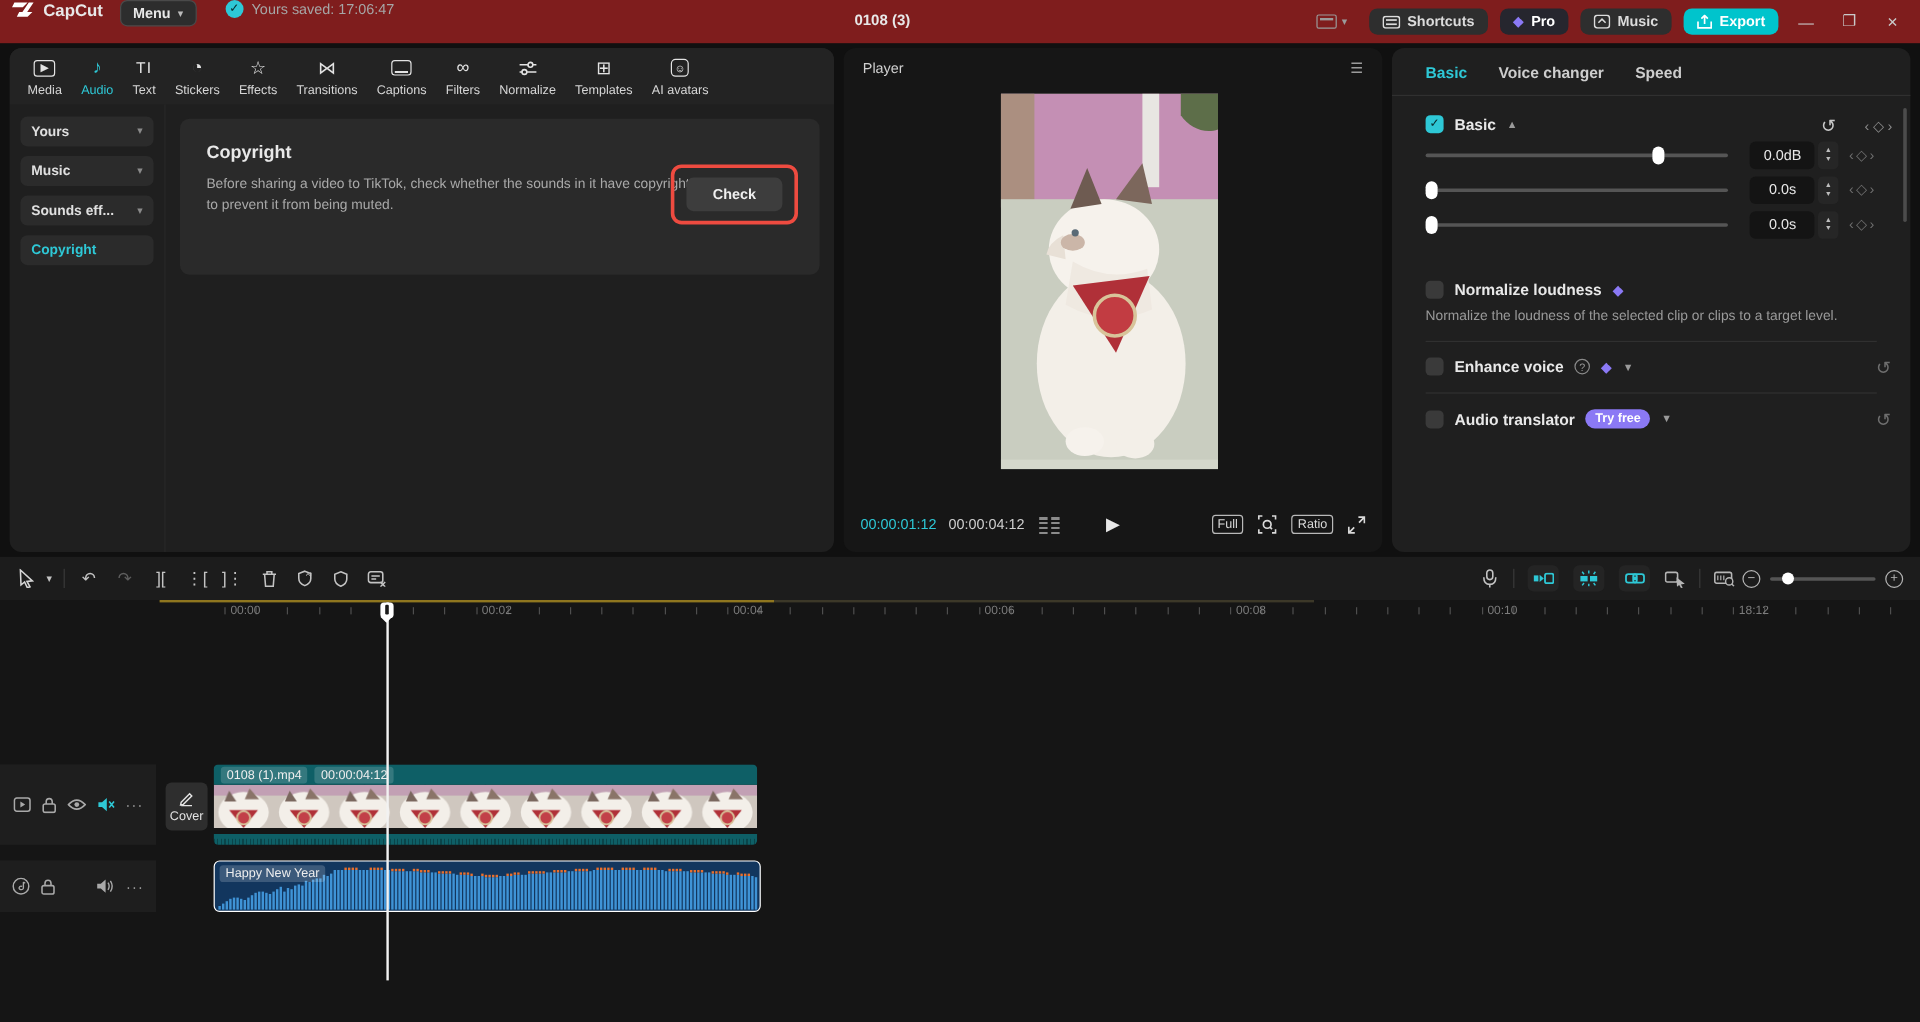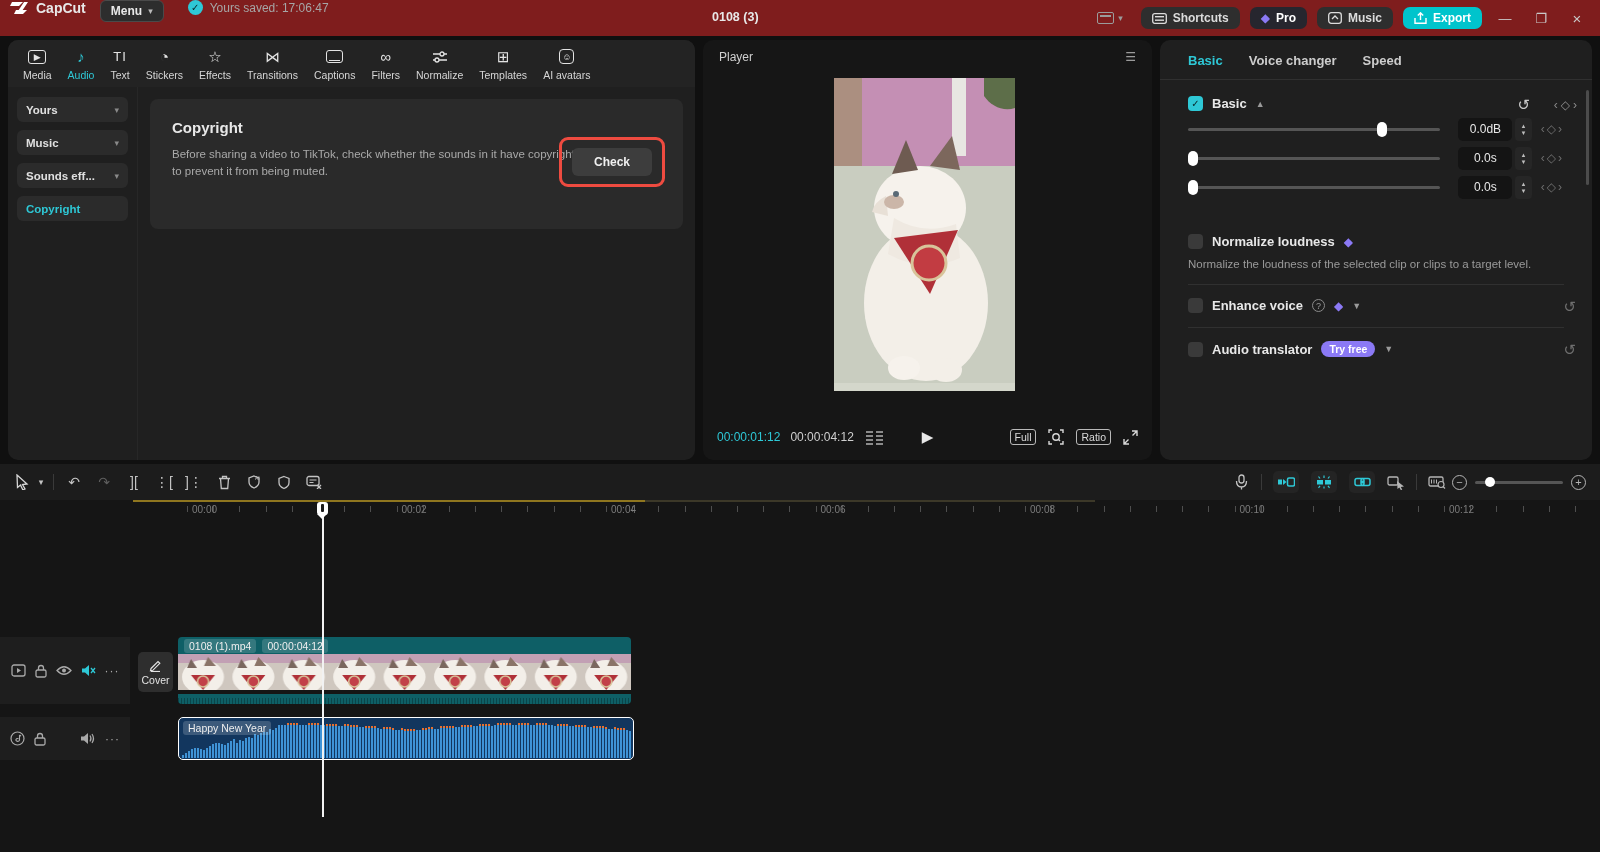--- a/index.html
+++ b/index.html
@@ -529,21 +529,21 @@
       <div class="ruler-tick" style="left: 1496.38px;"></div>
       <div class="ruler-tick" style="left: 1522.56px;"></div>
       <div class="ruler-tick" style="left: 1548.75px;"></div>
       <div class="ruler-tick" style="left: 1574.94px;"></div>
       <span class="ruler-lbl" style="left: 192px;">00:00</span>
       <span class="ruler-lbl" style="left: 401.5px;">00:02</span>
       <span class="ruler-lbl" style="left: 611px;">00:04</span>
       <span class="ruler-lbl" style="left: 820.5px;">00:06</span>
       <span class="ruler-lbl" style="left: 1030px;">00:08</span>
       <span class="ruler-lbl" style="left: 1239.5px;">00:10</span>
-      <span class="ruler-lbl" style="left: 1449px;">00:12</span>
+      <span class="ruler-lbl" style="left: 1449px;">18:12</span>
     </div>
 
   <div class="rowband" style="top:137px;height:67px;"></div>
   <div class="rowband" style="top:217px;height:43px;"></div>
 
   <div class="thdr" style="top:137px;height:67px;">
     <svg width="15" height="13" viewBox="0 0 15 13">
         <rect x="1" y="1" width="13" height="11" rx="2" fill="none" stroke="#a9a9a9" stroke-width="1.3"></rect>
         <path d="M6 4 l4 2.5 -4 2.5 z" fill="#a9a9a9"></path>
       </svg>

